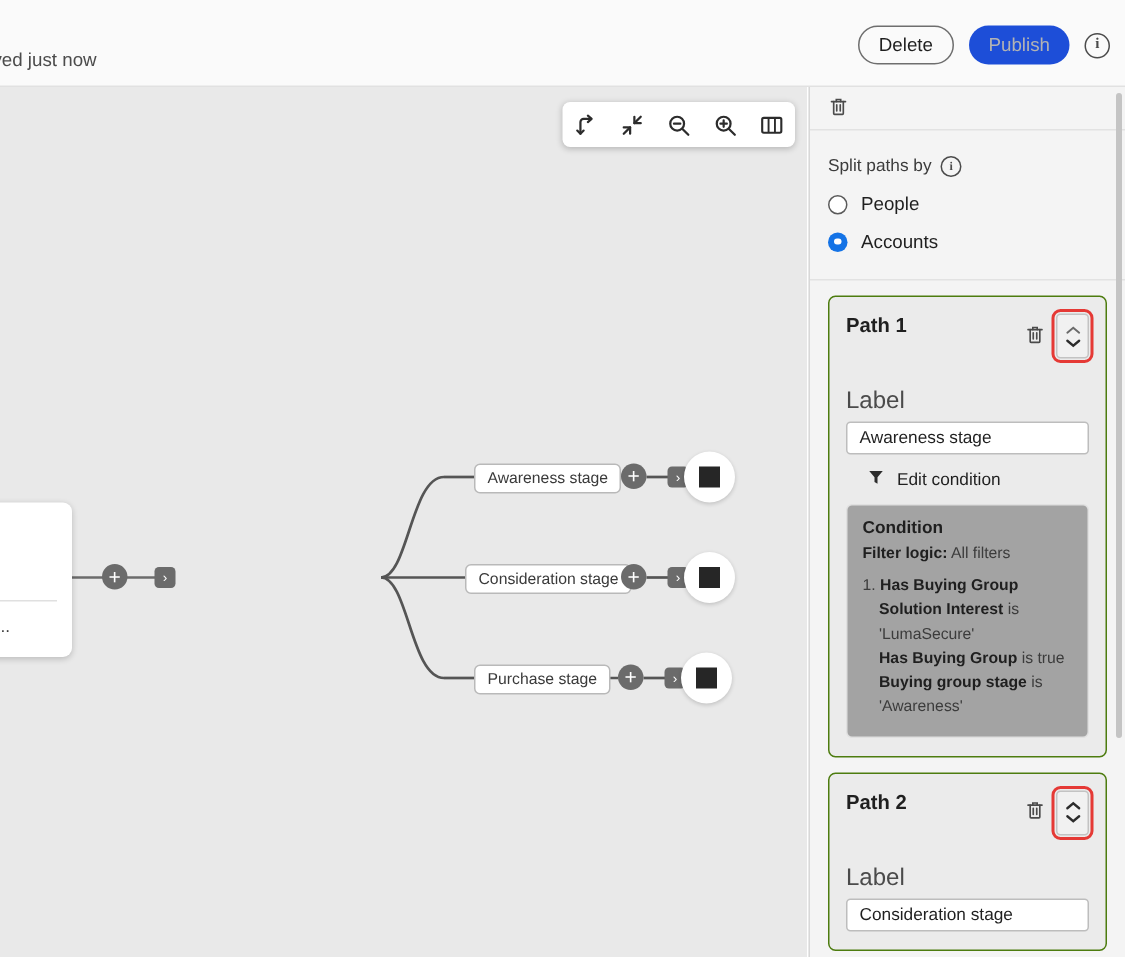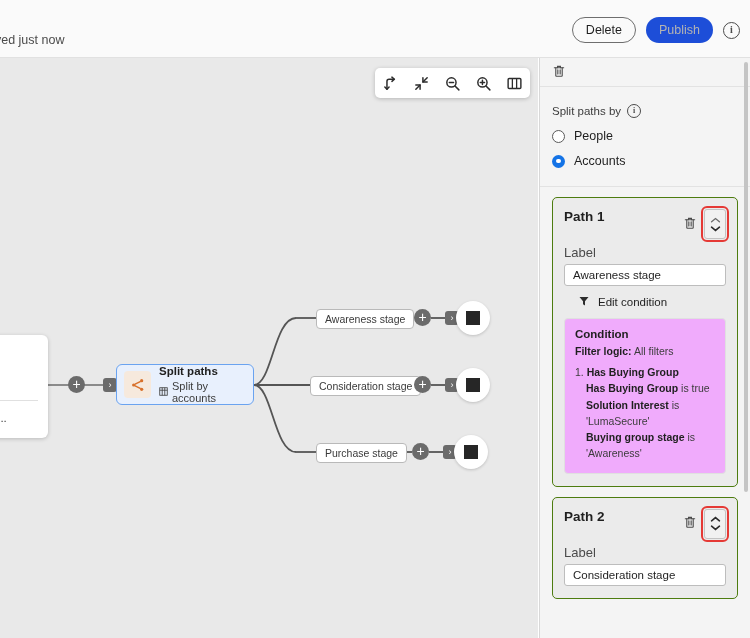--- a/index.html
+++ b/index.html
@@ -155,33 +155,33 @@
   .path-card-head{display:flex;align-items:flex-start;justify-content:space-between;}
   .path-title{font-size:13.5px;font-weight:bold;color:#1f1f1f;}
   .path-head-tools{display:flex;align-items:center;gap:5px;}
   .reorder{
     width:22px;height:30px;border:1px solid #c3c3c3;border-radius:3px;
     background:#f1f1f1;display:flex;flex-direction:column;
     align-items:center;justify-content:center;gap:1px;cursor:pointer;
     box-sizing:border-box;
   }
   .reorder.focus{outline:2px solid #e53935;outline-offset:1px;}
-  .label-cap{font-size:13px;color:#4b4b4b;margin-top:6px;}
+  .label-cap{font-size:16px;color:#4b4b4b;margin-top:20px;}
   .text-input{
     margin-top:4px;height:22px;background:#ffffff;
     border:1px solid #bdbdbd;border-radius:3px;
     display:flex;align-items:center;padding:0 8px;
     font-size:11.5px;color:#1f1f1f;box-sizing:border-box;cursor:text;
   }
   .edit-cond{
     margin-top:9px;display:flex;align-items:center;gap:8px;
     padding-left:14px;font-size:11.5px;color:#1f1f1f;cursor:pointer;
   }
   .cond-box{
-    margin-top:9px;background:#f0abfc;border:1px solid #e0e0e0;border-radius:4px;
+    margin-top:9px;background:#a3a3a3;border:1px solid #e0e0e0;border-radius:4px;
     padding:9px 10px 11px 10px;box-sizing:border-box;
   }
   .cond-title{font-size:11.5px;font-weight:bold;color:#1f1f1f;}
   .cond-logic{font-size:10.5px;color:#3c3c3c;margin-top:5px;}
   .cond-logic b{color:#1f1f1f;}
   .cond-list{margin-top:7px;font-size:10.5px;color:#3c3c3c;line-height:1.55;}
   .cond-item-head{color:#1f1f1f;}
   .cond-item-head .num{font-weight:normal;color:#3c3c3c;}
   .cond-item-head b{font-weight:bold;}
   .cond-sub{padding-left:11px;}
@@ -278,42 +278,20 @@
       <div class="prev-l3">umaSec...</div>
     </div>
 
     <div class="plus" style="left:68px;top:318px;">
       <span>+</span>
     </div>
     <div class="stub" style="left:103px;top:320px;">
       <span>›</span>
     </div>
 
-    <div class="split-node">
-      <span class="split-ico">
-        <svg width="16" height="16" viewBox="0 0 24 24" fill="none" stroke="#d8702a" stroke-width="2.1" stroke-linecap="round">
-          <circle cx="17.5" cy="5.5" r="2.4" fill="#d8702a" stroke="none"></circle>
-          <circle cx="17.5" cy="18.5" r="2.4" fill="#d8702a" stroke="none"></circle>
-          <circle cx="5.5" cy="12" r="2.4" fill="#d8702a" stroke="none"></circle>
-          <path d="M7.7 10.8l7.6-4M7.7 13.2l7.6 4"></path>
-        </svg>
-      </span>
-      <span class="split-txt">
-        <span class="split-title">Split paths</span>
-        <span class="split-sub">
-          <span>
-            <svg width="9" height="9" viewBox="0 0 12 12" fill="none" stroke="#3c3c3c" stroke-width="1.1">
-              <rect x="1" y="1" width="10" height="10"></rect>
-              <path d="M4.3 1v10M7.7 1v10M1 4.3h10"></path>
-            </svg>
-          </span>
-          <span>Split by accounts</span>
-        </span>
-      </span>
-    </div>
 
     <div class="chip" style="left:316px;top:251px;">Awareness stage</div>
     <div class="plus" style="left:414px;top:251px;">
       <span>+</span>
     </div>
     <div class="stub" style="left:445px;top:253px;">
       <span>›</span>
     </div>
     <div class="endnode" style="left:456px;top:243px;">
       <i></i>
@@ -412,26 +390,26 @@
           <div class="cond-logic">
             <b>Filter logic:</b>
             <span>All filters</span>
           </div>
           <div class="cond-list">
             <div class="cond-item-head">
               <span class="num">1.</span>
               <b>Has Buying Group</b>
             </div>
             <div class="cond-sub">
+              <b>Solution Interest</b>
+              <span>is 'LumaSecure'</span>
+            </div>
+            <div class="cond-sub">
               <b>Has Buying Group</b>
               <span>is true</span>
-            </div>
-            <div class="cond-sub">
-              <b>Solution Interest</b>
-              <span>is 'LumaSecure'</span>
             </div>
             <div class="cond-sub">
               <b>Buying group stage</b>
               <span>is 'Awareness'</span>
             </div>
           </div>
         </div>
       </div>
 
       <div class="path-card">

